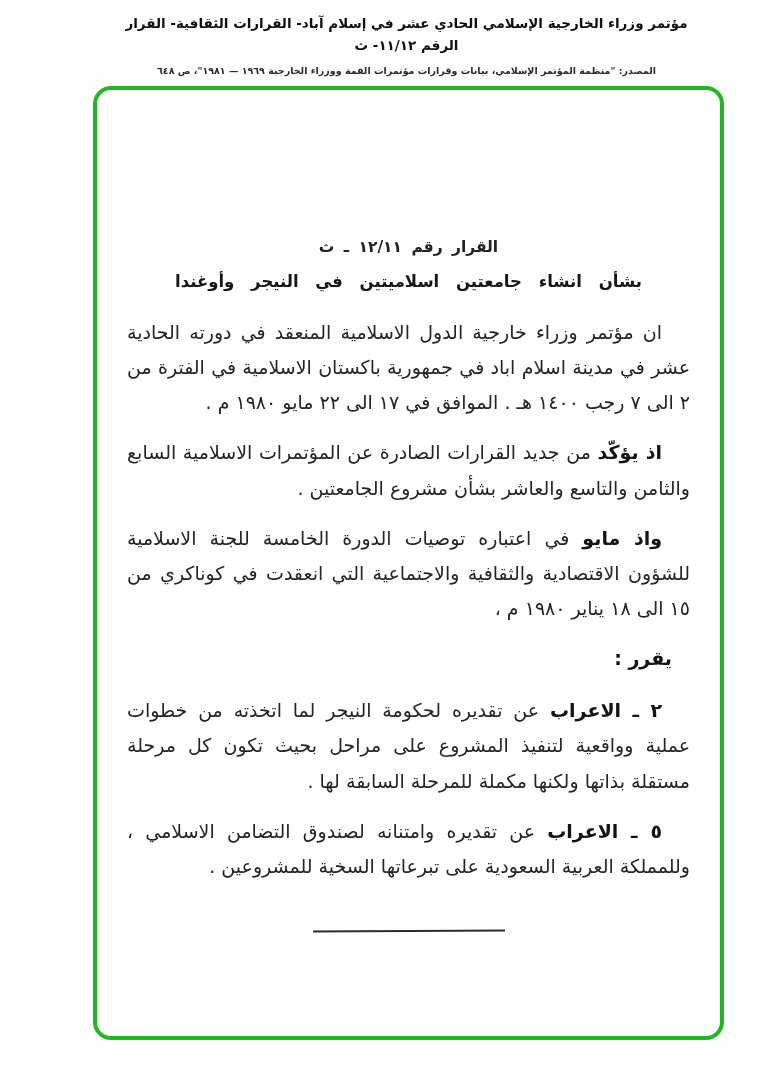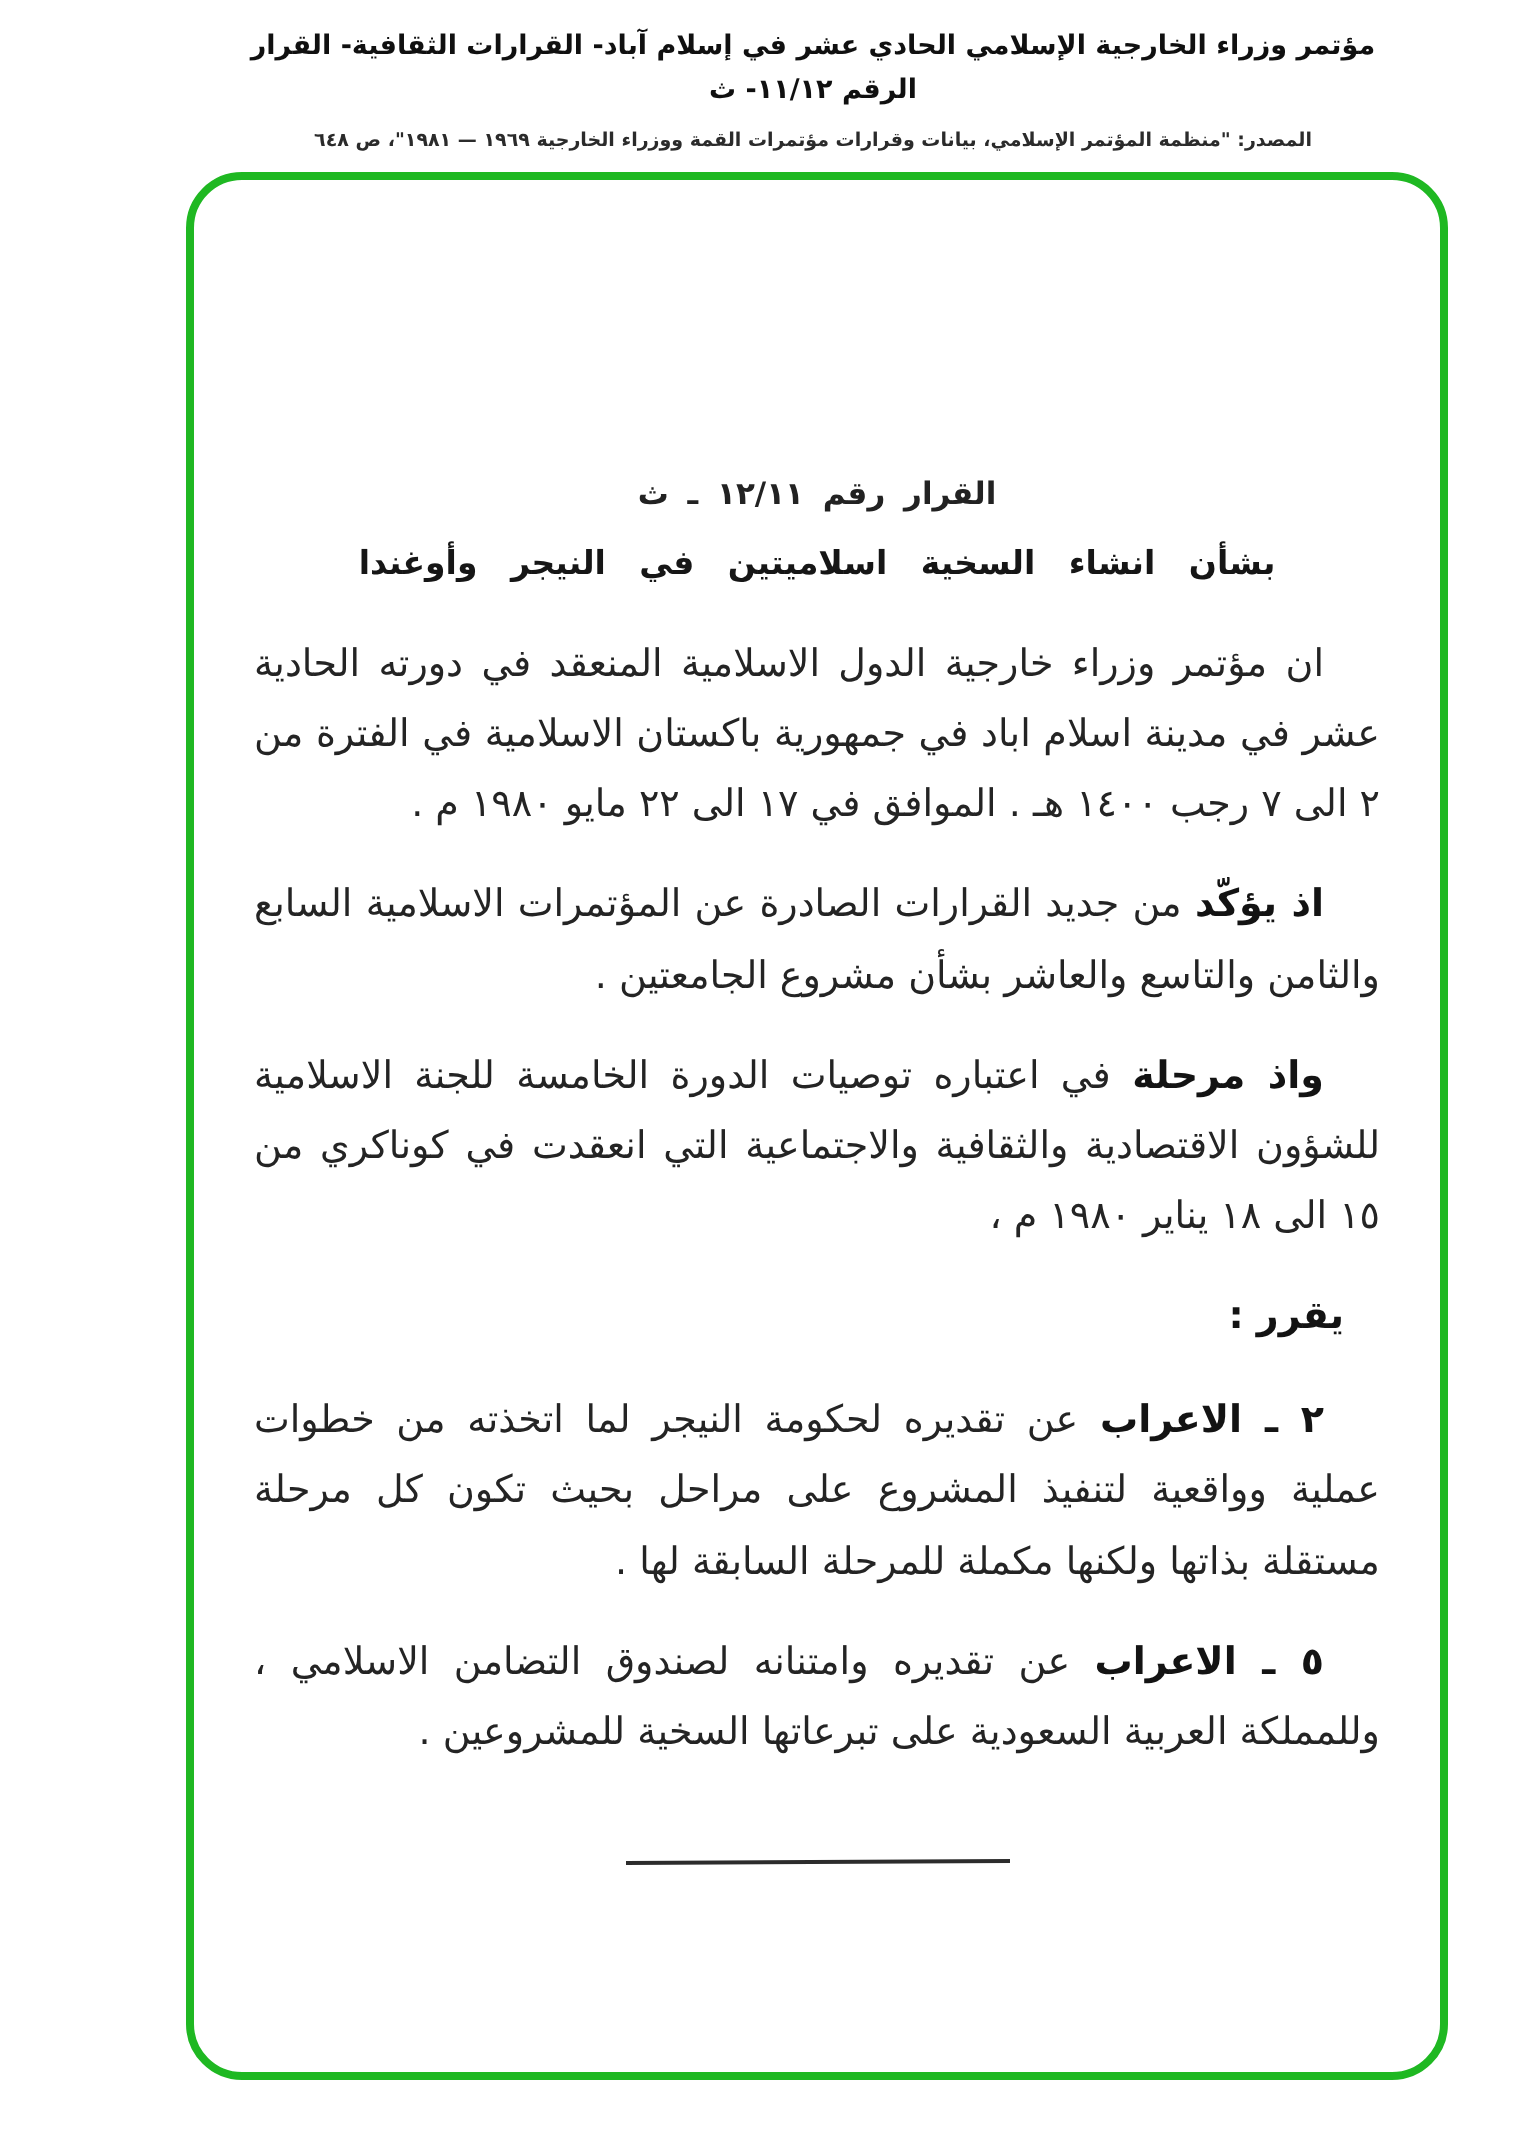--- a/index.html
+++ b/index.html
@@ -40,21 +40,21 @@
     line-height: 1.5;
   }
   
   .frame {
     position: absolute;
     top: 86px;
     left: 38px;
     right: 34px;
     bottom: 38px;
     border: 4px solid #1fb822;
-    border-radius: 28px;
+    border-radius: 18px;
     box-sizing: border-box;
     padding: 148px 30px 0 30px;
     background: #ffffff;
   }
   
   .decree-no {
     text-align: center;
     font-weight: bold;
     font-size: 15.5px;
     color: #222;
@@ -104,27 +104,27 @@
 
   <div class="doc-header">
     <div class="h-line1">مؤتمر وزراء الخارجية الإسلامي الحادي عشر في إسلام آباد- القرارات الثقافية- القرار الرقم ١١/١٢- ث</div>
     <div class="h-line2">المصدر: "منظمة المؤتمر الإسلامي، بيانات وقرارات مؤتمرات القمة ووزراء الخارجية ١٩٦٩ — ١٩٨١"، ص ٦٤٨</div>
   </div>
 
   <div class="frame">
 
     <div class="decree-no">القرار رقم ١٢/١١ ـ ث</div>
 
-    <div class="decree-subject">بشأن انشاء السخية اسلاميتين في النيجر وأوغندا</div>
+    <div class="decree-subject">بشأن انشاء جامعتين اسلاميتين في النيجر وأوغندا</div>
 
     <p class="para"><span class="p-lead"></span> <span>ان مؤتمر وزراء خارجية الدول الاسلامية المنعقد في دورته الحادية عشر في مدينة اسلام اباد في جمهورية باكستان الاسلامية في الفترة من ٢ الى ٧ رجب ١٤٠٠ هـ . الموافق في ١٧ الى ٢٢ مايو ١٩٨٠ م .</span></p>
 
     <p class="para"><span class="p-lead">اذ يؤكّد</span> <span>من جديد القرارات الصادرة عن المؤتمرات الاسلامية السابع والثامن والتاسع والعاشر بشأن مشروع الجامعتين .</span></p>
 
-    <p class="para"><span class="p-lead">واذ مرحلة</span> <span>في اعتباره توصيات الدورة الخامسة للجنة الاسلامية للشؤون الاقتصادية والثقافية والاجتماعية التي انعقدت في كوناكري من ١٥ الى ١٨ يناير ١٩٨٠ م ،</span></p>
+    <p class="para"><span class="p-lead">واذ مايو</span> <span>في اعتباره توصيات الدورة الخامسة للجنة الاسلامية للشؤون الاقتصادية والثقافية والاجتماعية التي انعقدت في كوناكري من ١٥ الى ١٨ يناير ١٩٨٠ م ،</span></p>
 
     <p class="para decide-line"><span class="p-lead">يقرر :</span> <span></span></p>
 
 
     <p class="para"><span class="p-lead">٢ ـ الاعراب</span> <span>عن تقديره لحكومة النيجر لما اتخذته من خطوات عملية وواقعية لتنفيذ المشروع على مراحل بحيث تكون كل مرحلة مستقلة بذاتها ولكنها مكملة للمرحلة السابقة لها .</span></p>
 
 
 
     <p class="para"><span class="p-lead">٥ ـ الاعراب</span> <span>عن تقديره وامتنانه لصندوق التضامن الاسلامي ، وللمملكة العربية السعودية على تبرعاتها السخية للمشروعين .</span></p>
 

